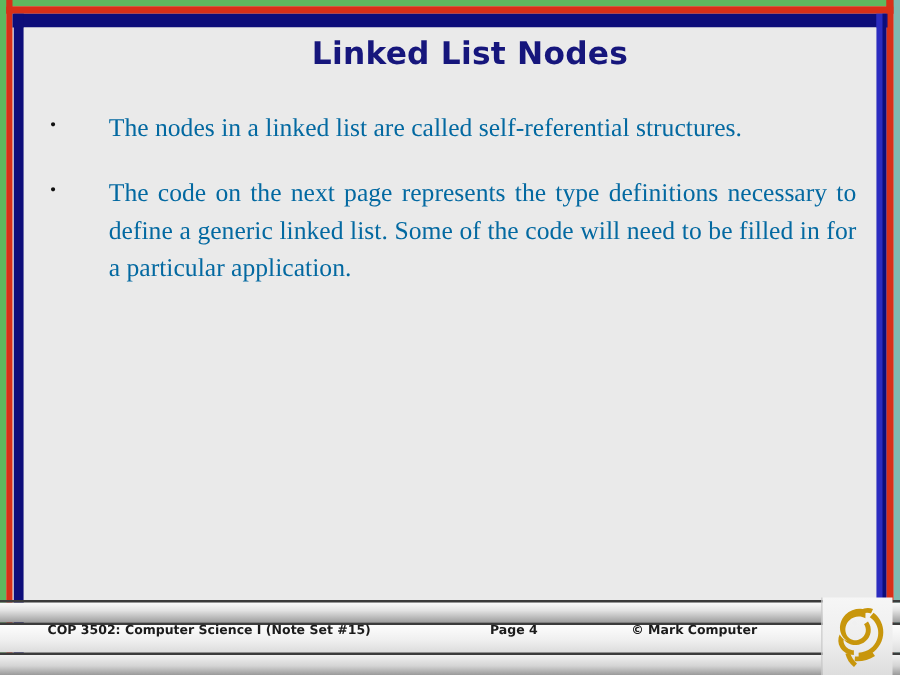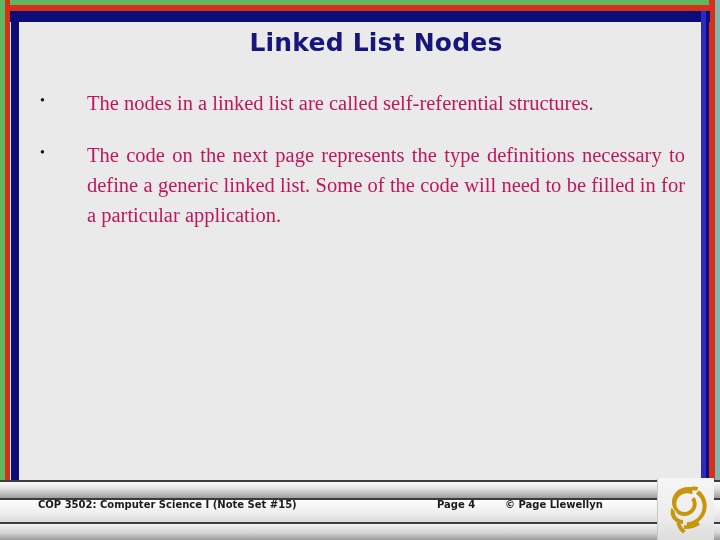--- a/index.html
+++ b/index.html
@@ -89,21 +89,21 @@
     line-height: 1;
     color: #111111;
   }
   .bullet-marker::before { content: "\2022"; }
 
   .bullet-text {
     flex: 1 1 auto;
     font-family: "Liberation Serif", serif;
     font-size: 20.5px;
     line-height: 30px;
-    color: #be185d;
+    color: #0369a1;
     text-align: justify;
     text-justify: inter-word;
   }
 
   
   #footer {
     position: absolute;
     left: 0;
     bottom: 0;
     width: 720px;
@@ -133,21 +133,21 @@
   .f-text {
     position: absolute;
     top: 19px;
     font-family: "DejaVu Sans", sans-serif;
     font-weight: bold;
     font-size: 10px;
     color: #1b1b1b;
     white-space: nowrap;
   }
   #f-course    { left: 38px; }
-  #f-page      { left: 392px; margin-left: 45px; }
+  #f-page      { left: 392px; }
   #f-copyright { left: 505px; }
 
   
   #logo-box {
     position: absolute;
     right: 6px;
     bottom: 0px;
     width: 56px;
     height: 62px;
     background: linear-gradient(to bottom, #f6f6f6 0%, #ededed 60%, #dddddd 100%);
@@ -202,21 +202,21 @@
     <div class="f-line-dark" id="f-rule-1"></div>
     <div class="f-line-dark" id="f-rule-2"></div>
     <div id="f-textband"></div>
     <div class="f-line-dark" id="f-rule-3"></div>
     <div class="f-grad-rev" id="f-band-b"></div>
 
     <div class="footer-navy-nub"></div>
 
     <div class="f-text" id="f-course">COP 3502: Computer Science I  (Note Set #15)</div>
     <div class="f-text" id="f-page">Page 4</div>
-    <div class="f-text" id="f-copyright">© Page Llewellyn</div>
+    <div class="f-text" id="f-copyright">© Mark Computer</div>
 
     <div id="logo-box">
       <svg width="56" height="62" viewBox="0 0 56 62" xmlns="http://www.w3.org/2000/svg" aria-hidden="true">
         <g fill="#c8960c">
 
           <path d="M34.5 9.5 C29 8 22.5 9.5 18.5 13.5 C14.5 17.5 13.2 23 14.4 27.5
                    C15.2 30.6 17.2 33.2 19.9 34.7 C17.2 33.9 15 32 13.7 29.6
                    C12.2 32.8 12.3 36.6 14.1 39.8 C16.3 43.7 20.6 46 25.1 46
                    L25.1 42.2 C21.9 42.2 19 40.4 17.6 37.6 C16.9 36.2 16.7 34.7 16.9 33.3
                    C19.2 36.4 23 38.2 27 38.0 C32.8 37.7 37.6 33.4 38.5 27.8

